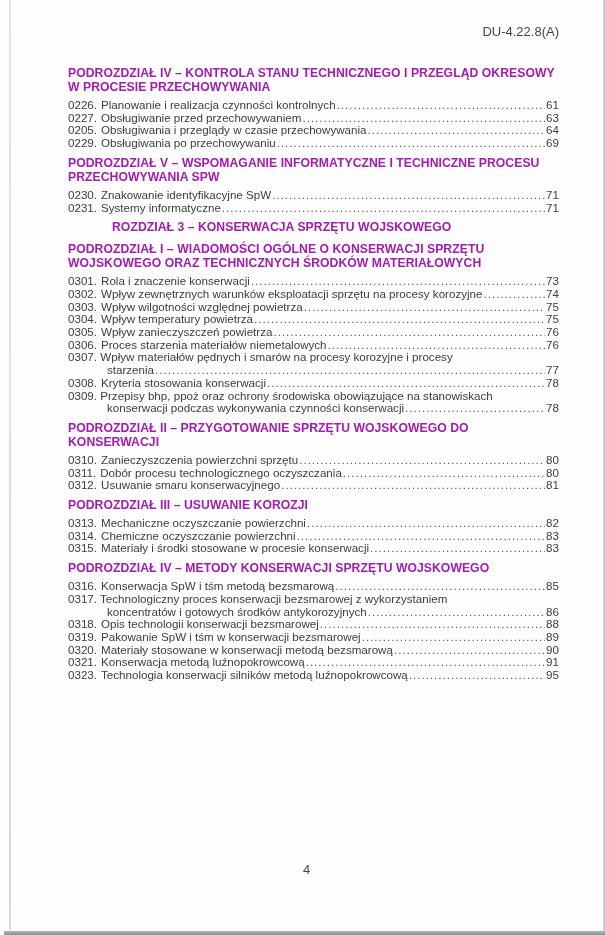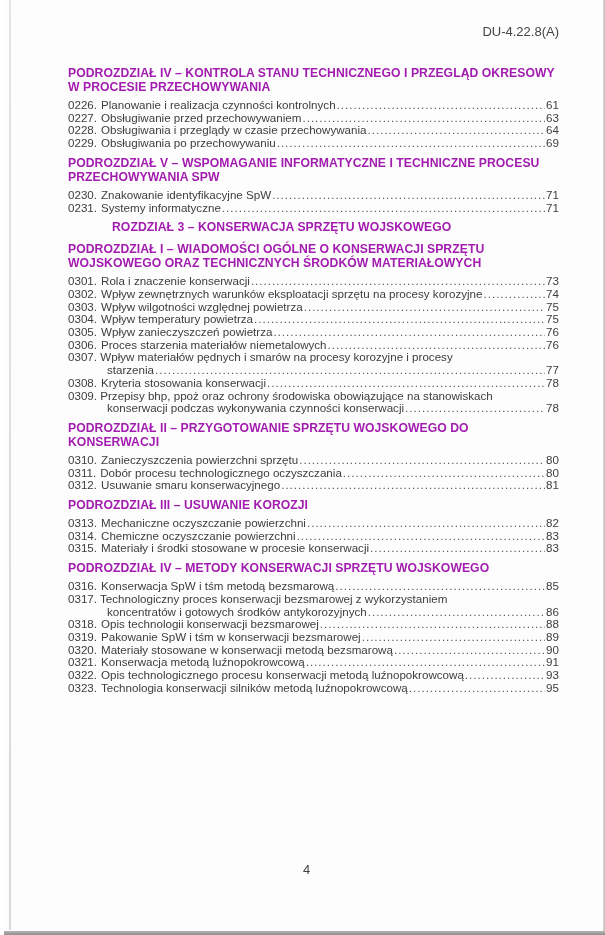--- a/index.html
+++ b/index.html
@@ -80,21 +80,21 @@
           <span class="dots"></span>
           <span class="pg">61</span>
         </div>
         <div class="entry">
           <span class="num">0227.</span>
           <span class="txt">Obsługiwanie przed przechowywaniem</span>
           <span class="dots"></span>
           <span class="pg">63</span>
         </div>
         <div class="entry">
-          <span class="num">0228.</span>
+          <span class="num">0205.</span>
           <span class="txt">Obsługiwania i przeglądy w czasie przechowywania</span>
           <span class="dots"></span>
           <span class="pg">64</span>
         </div>
         <div class="entry">
           <span class="num">0229.</span>
           <span class="txt">Obsługiwania po przechowywaniu</span>
           <span class="dots"></span>
           <span class="pg">69</span>
         </div>
@@ -252,26 +252,20 @@
           <span class="dots"></span>
           <span class="pg">90</span>
         </div>
         <div class="entry">
           <span class="num">0321.</span>
           <span class="txt">Konserwacja metodą luźnopokrowcową</span>
           <span class="dots"></span>
           <span class="pg">91</span>
         </div>
         <div class="entry">
-          <span class="num">0322.</span>
-          <span class="txt">Opis technologicznego procesu konserwacji metodą luźnopokrowcową</span>
-          <span class="dots"></span>
-          <span class="pg">93</span>
-        </div>
-        <div class="entry">
           <span class="num">0323.</span>
           <span class="txt">Technologia konserwacji silników metodą luźnopokrowcową</span>
           <span class="dots"></span>
           <span class="pg">95</span>
         </div>
       </div>
     </div>
 
   <div class="page-number">4</div>
 </div>

